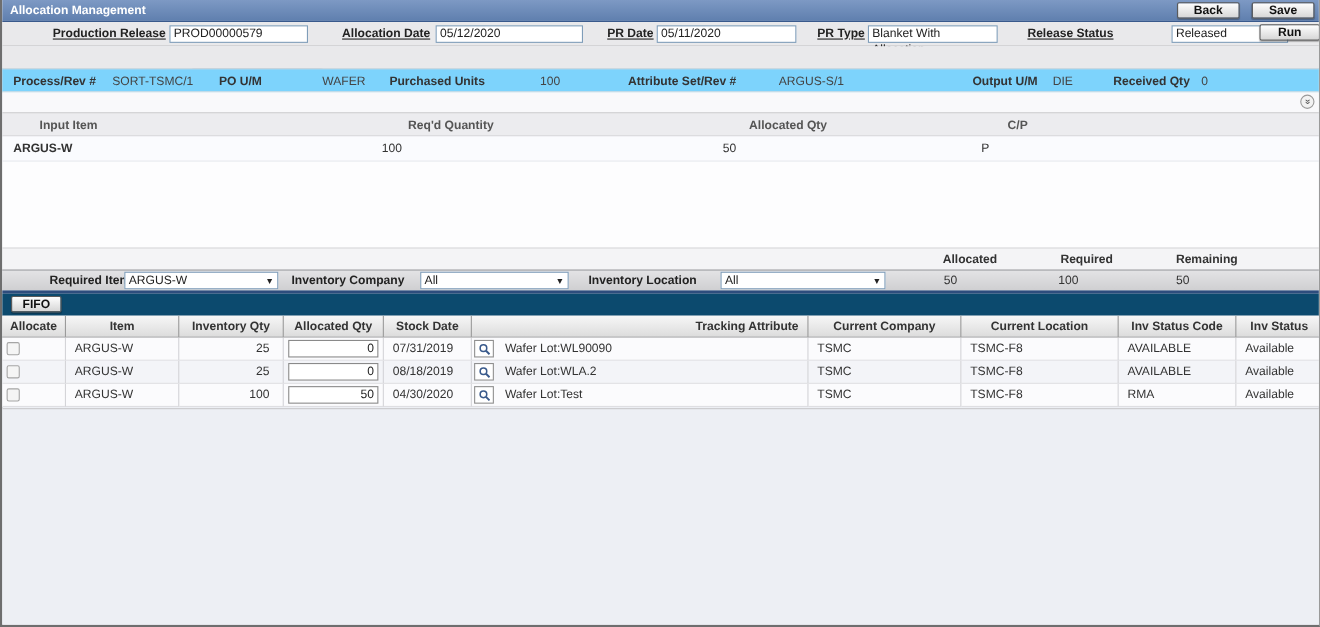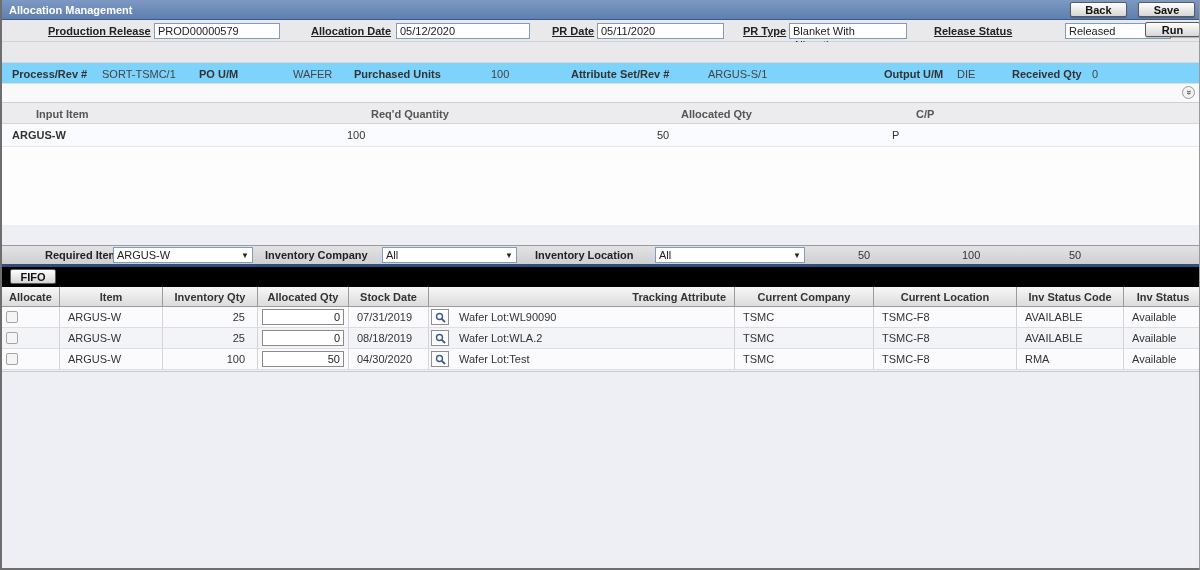--- a/index.html
+++ b/index.html
@@ -77,21 +77,21 @@
   .sumhead span { position:absolute; top:4px; font-weight:bold; color:#333; }
 
   
   .controls { top:245px; height:19px; background:linear-gradient(#e3e3e5,#cfcfd1); border-top:1px solid #9b9b9d; }
   .controls .lbl { position:absolute; top:3px; font-weight:bold; color:#222; }
   .controls .fakeselect { top:1px; }
   .controls .val { position:absolute; top:3px; color:#333; }
   .navyline { top:264px; height:3px; background:#2e4d7d; }
 
   
-  .fifobar { top:267px; height:20px; background:#000000; }
+  .fifobar { top:267px; height:20px; background:#0c4a6e; }
   .fifobar .btn { position:absolute; left:8px; top:2px; width:46px; }
 
   
   .invgrid { display:grid; grid-template-columns:58px 103px 95px 91px 80px 306px 139px 143px 107px 78px; }
   .invhead { top:287px; height:20px; background:linear-gradient(#f7f7f7,#dcdcdc); border-bottom:1px solid #9b9b9b; }
   .invhead .hc {
     display:flex; align-items:center; justify-content:center; font-weight:bold; color:#333;
     border-right:1px solid #9b9b9b; height:20px; white-space:nowrap; overflow:hidden;
   }
   .invhead .hc.right { justify-content:flex-end; padding-right:8px; }
@@ -186,20 +186,25 @@
 
   <div class="band iirow">
     <span class="link" style="left:10px;">ARGUS-W</span>
     <span style="left:345px;">100</span>
     <span style="left:655px;">50</span>
     <span style="left:890px;">P</span>
   </div>
 
   <div class="band iiblank"></div>
 
+  <div class="band sumhead">
+    <span style="left:855px;">Allocated</span>
+    <span style="left:962px;">Required</span>
+    <span style="left:1067px;">Remaining</span>
+  </div>
 
   <div class="band controls">
     <span class="lbl" style="left:43px;">Required Items</span>
     <span class="fakeselect" style="left:111px; width:140px;">
       <span>ARGUS-W</span>
       <span class="arr">▼</span>
     </span>
     <span class="lbl" style="left:263px;">Inventory Company</span>
     <span class="fakeselect" style="left:380px; width:135px;">
       <span>All</span>

